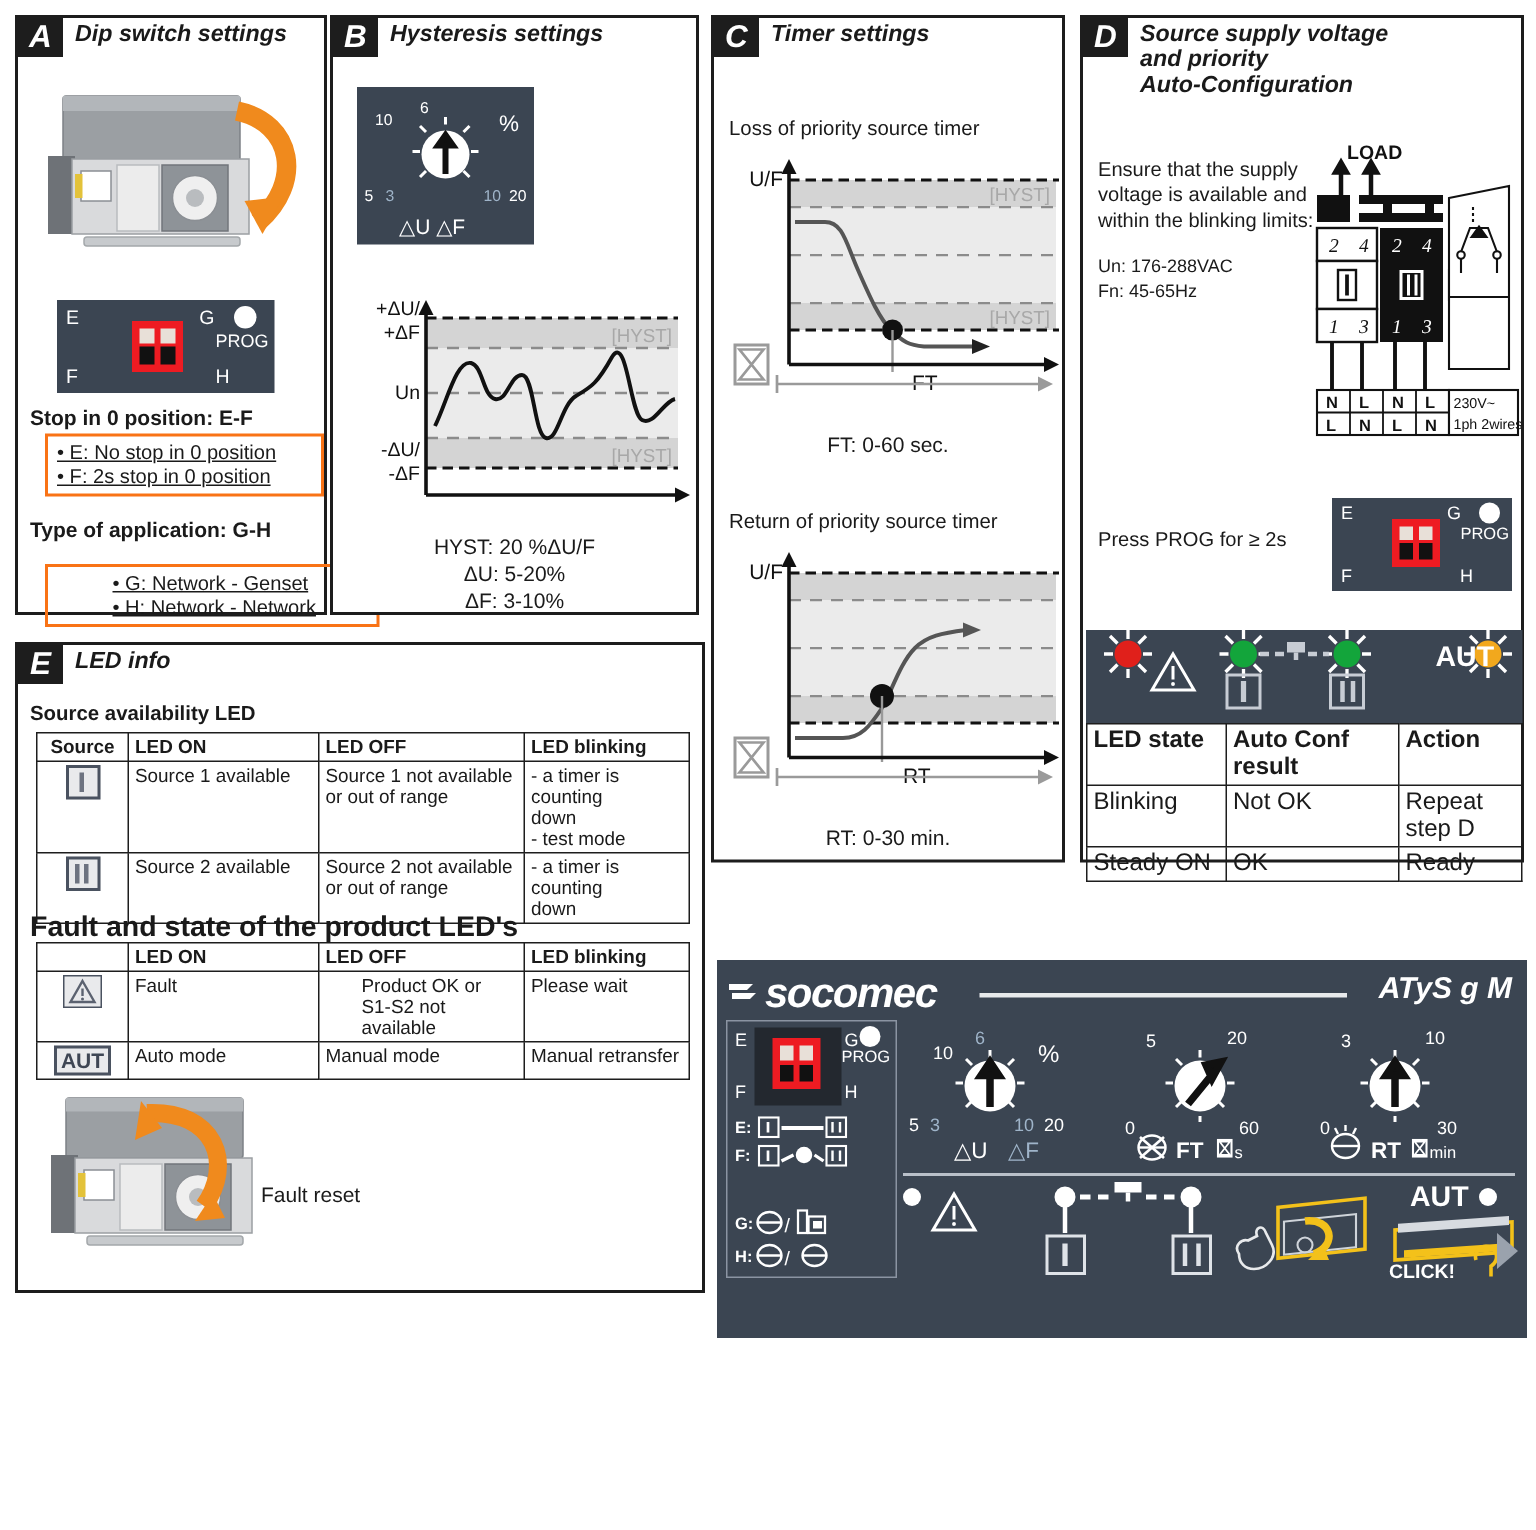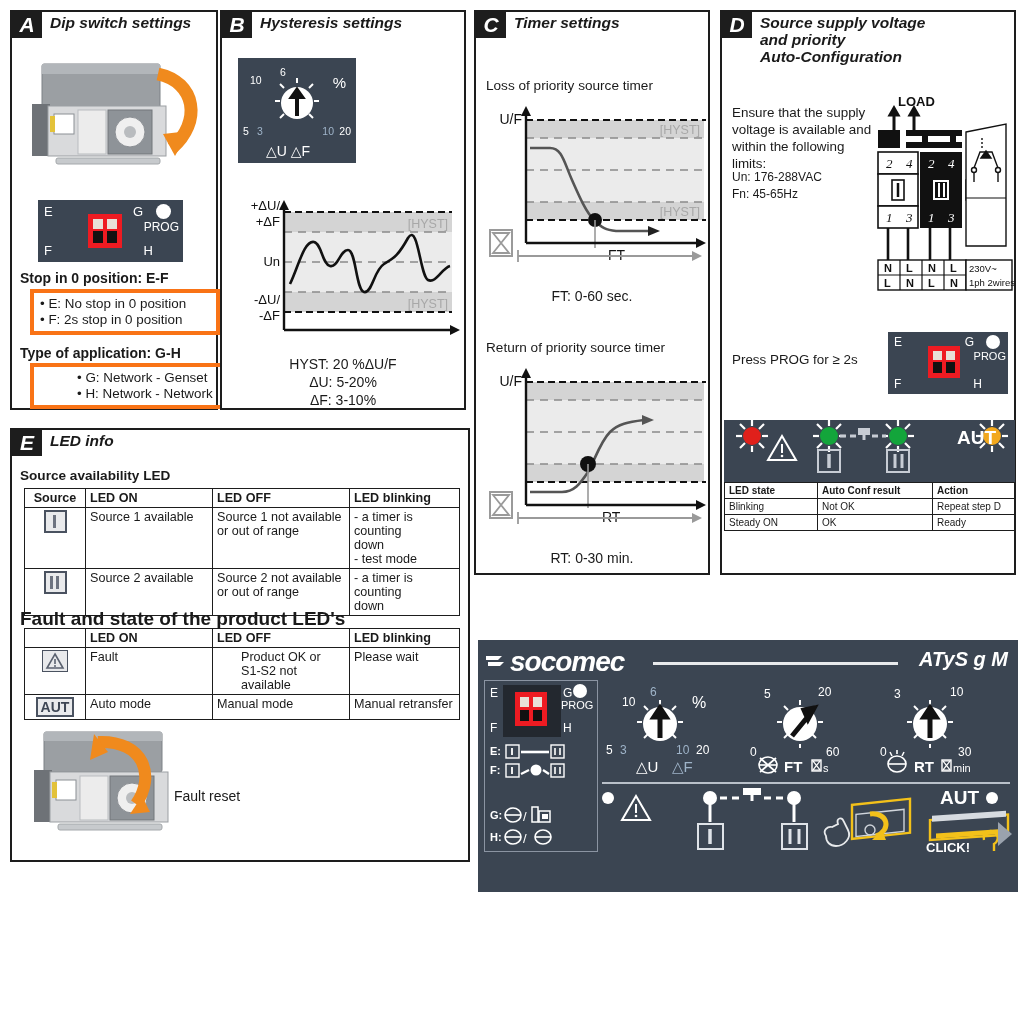--- a/index.html
+++ b/index.html
@@ -8,21 +8,21 @@
   .ptag{position:absolute;left:0;top:0;background:#1d1d1d;color:#fff;font-weight:bold;font-style:italic;
         font-size:21px;width:30px;height:26px;display:flex;align-items:center;justify-content:center;}
   .ptitle{position:absolute;left:38px;top:2px;font-style:italic;font-weight:bold;font-size:15.5px;line-height:17px;}
   .dark{background:#3b4552;position:absolute;box-sizing:border-box;}
   .wht{color:#fff;}
   .tbl{border-collapse:collapse;font-size:12.6px;}
   .tbl td,.tbl th{border:1px solid #1d1d1d;padding:2px 4px;text-align:left;vertical-align:top;font-weight:normal;}
   .tbl th{font-weight:bold;}
   .sq{display:inline-block;border:2px solid #4a5260;background:#e9eaec;width:19px;height:19px;position:relative;vertical-align:middle;}
   .sq i{position:absolute;background:#6d7380;width:3px;top:3px;bottom:3px;}
-  .boxlist{border:4px solid #f97316;padding:3px 6px;font-size:13.4px;line-height:16px;}
+  .boxlist{border:2px solid #f97316;padding:3px 6px;font-size:13.4px;line-height:16px;text-decoration:underline;}
   .boxlist div{white-space:nowrap;}
   .hd{font-size:14px;font-weight:bold;}
   .txt{font-size:13.6px;line-height:16px;}
   .center{text-align:center;}
   svg{display:block;}
   .sm{font-size:10.5px;}
 </style>
 </head>
 <body>
 
@@ -64,21 +64,21 @@
     </div>
   </div>
 
   <div class="hd" style="position:absolute;left:8px;top:258px;">Stop in 0 position: E-F</div>
   <div class="boxlist" style="position:absolute;left:18px;top:277px;width:170px;">
     <div>• E: No stop in 0 position</div>
     <div>• F: 2s stop in 0 position</div>
   </div>
 
   <div class="hd" style="position:absolute;left:8px;top:333px;">Type of application: G-H</div>
-  <div class="boxlist" style="position:absolute;left:18px;top:351px;width:170px;padding-left:43px;">
+  <div class="boxlist" style="position:absolute;left:18px;top:364px;width:170px;padding-left:43px;">
     <div>• G: Network - Genset</div>
     <div>• H: Network - Network</div>
   </div>
 </div>
 
 <div class="panel" style="left:220px;top:10px;width:246px;height:400px;">
   <div class="ptag">B</div>
   <div class="ptitle">Hysteresis settings</div>
 
   <div class="dark" style="left:16px;top:46px;width:118px;height:105px;">
@@ -214,21 +214,21 @@
   <div class="ptag">D</div>
   <div class="ptitle" style="left:38px;">
     <div>Source supply voltage</div>
     <div>and priority</div>
     <div>Auto-Configuration</div>
   </div>
 
   <div class="txt" style="position:absolute;left:10px;top:92px;width:150px;font-size:13.4px;line-height:17px;">
     <div>Ensure that the supply</div>
     <div>voltage is available and</div>
-    <div>within the following limits:</div>
+    <div>within the blinking limits:</div>
   </div>
   <div class="txt" style="position:absolute;left:10px;top:157px;font-size:12px;line-height:17px;">
     <div>Un: 176-288VAC</div>
     <div>Fn: 45-65Hz</div>
   </div>
 
   <div style="position:absolute;left:148px;top:82px;width:144px;height:200px;">
     <svg width="144" height="200" viewBox="0 0 144 200">
       <text x="28" y="12" font-family="Liberation Sans" font-size="13" font-weight="bold" fill="#111">LOAD</text>
       <path d="M24 36 L24 18 M24 14 l-4 7 h8 z" stroke="#111" stroke-width="3" fill="#111"></path>
@@ -377,21 +377,21 @@
       <line x1="105" y1="34" x2="105" y2="48" stroke="#c7ccd4" stroke-width="3.5"></line>
       <rect x="163" y="30" width="22" height="22" fill="none" stroke="#c7ccd4" stroke-width="2"></rect>
       <g stroke="#c7ccd4" stroke-width="3">
           <line x1="171" y1="34" x2="171" y2="48"></line>
           <line x1="178" y1="34" x2="178" y2="48"></line>
         </g>
       <text x="233" y="24" font-family="Liberation Sans" font-size="19" font-weight="bold" fill="#fff">AUT</text>
     </svg>
   </div>
 
-  <table class="tbl" style="position:absolute;left:2px;top:470px;width:291px;font-size:10px;">
+  <table class="tbl" style="position:absolute;left:2px;top:470px;width:291px;font-size:16px;">
     <tbody>
         <tr>
       <th style="width:84px;">LED state</th>
       <th style="width:106px;">Auto Conf result</th>
       <th>Action</th>
     </tr>
     <tr>
       <td>Blinking</td>
       <td>Not OK</td>
       <td>Repeat step D</td>

